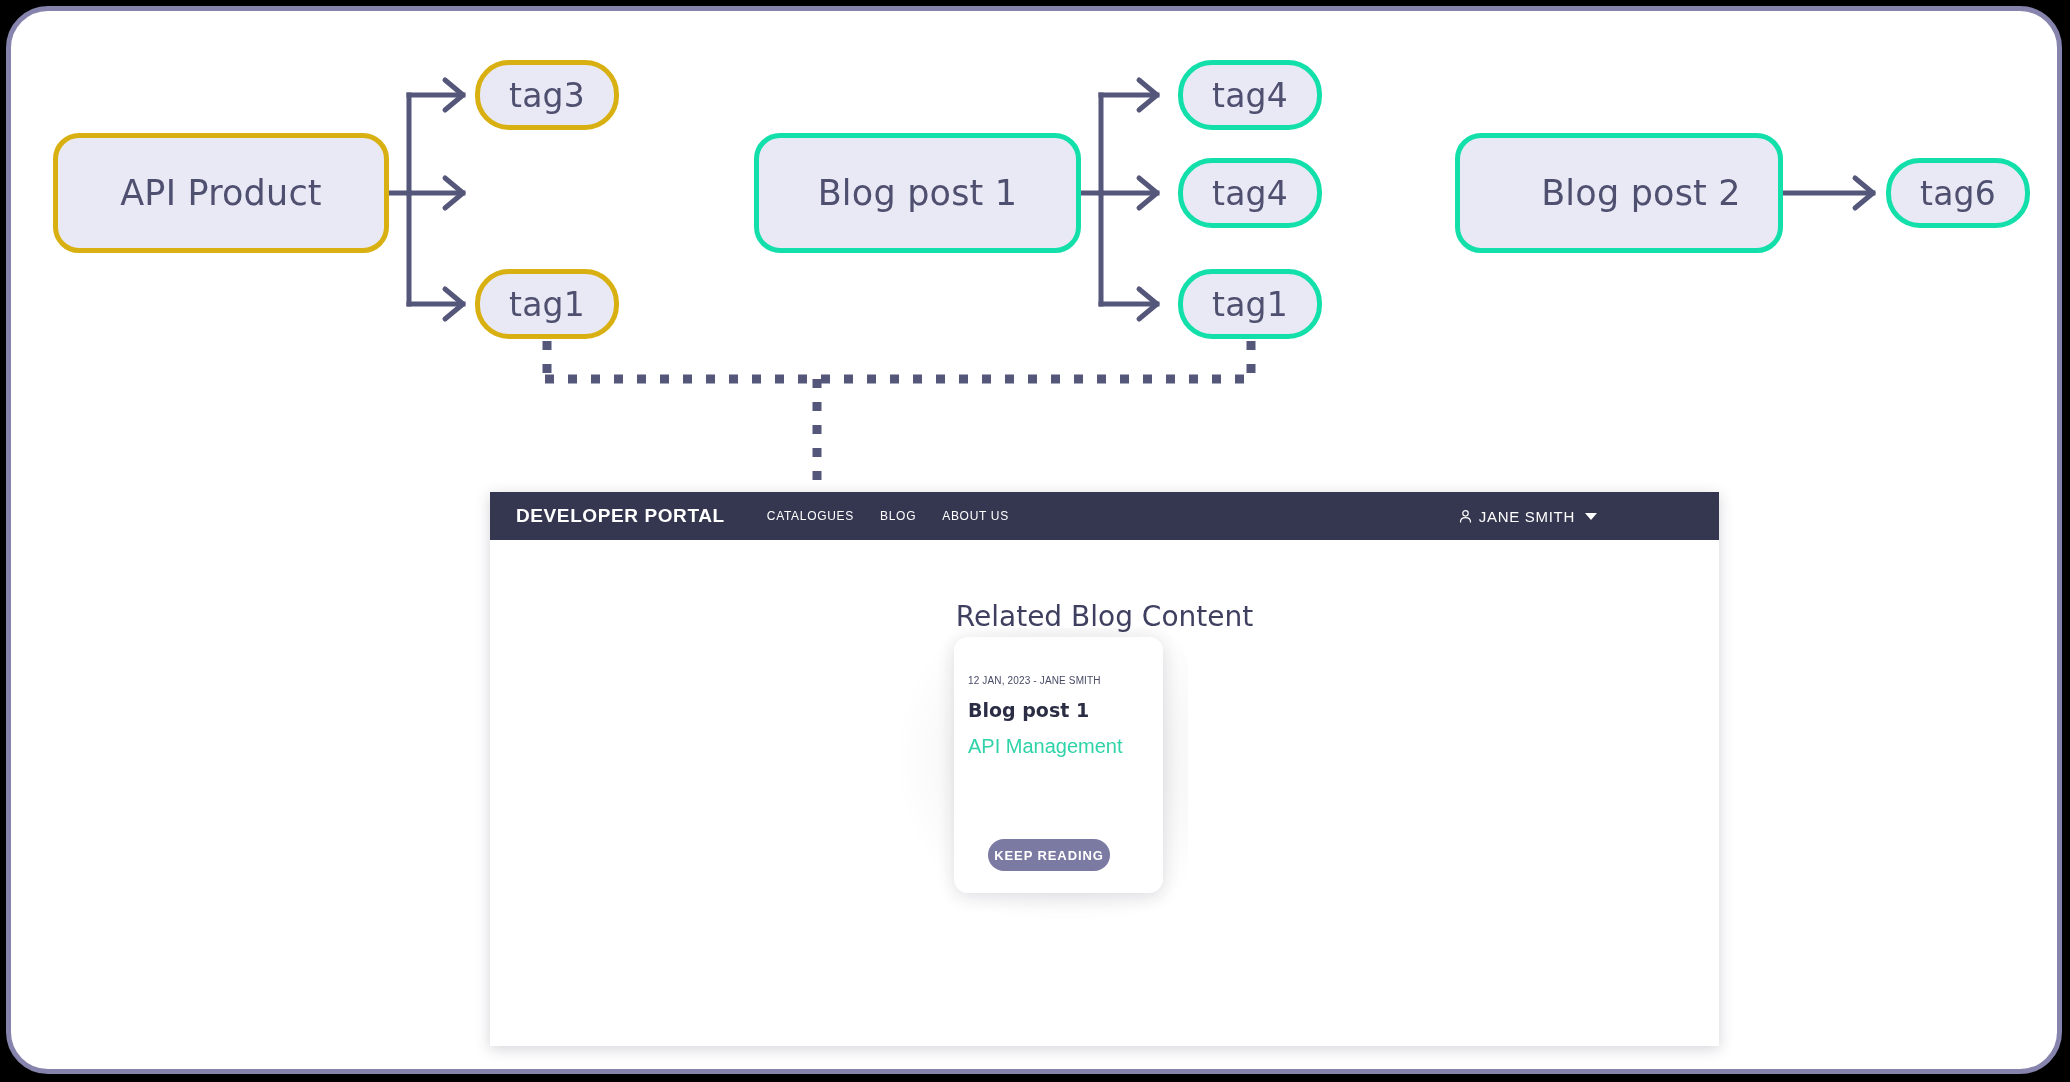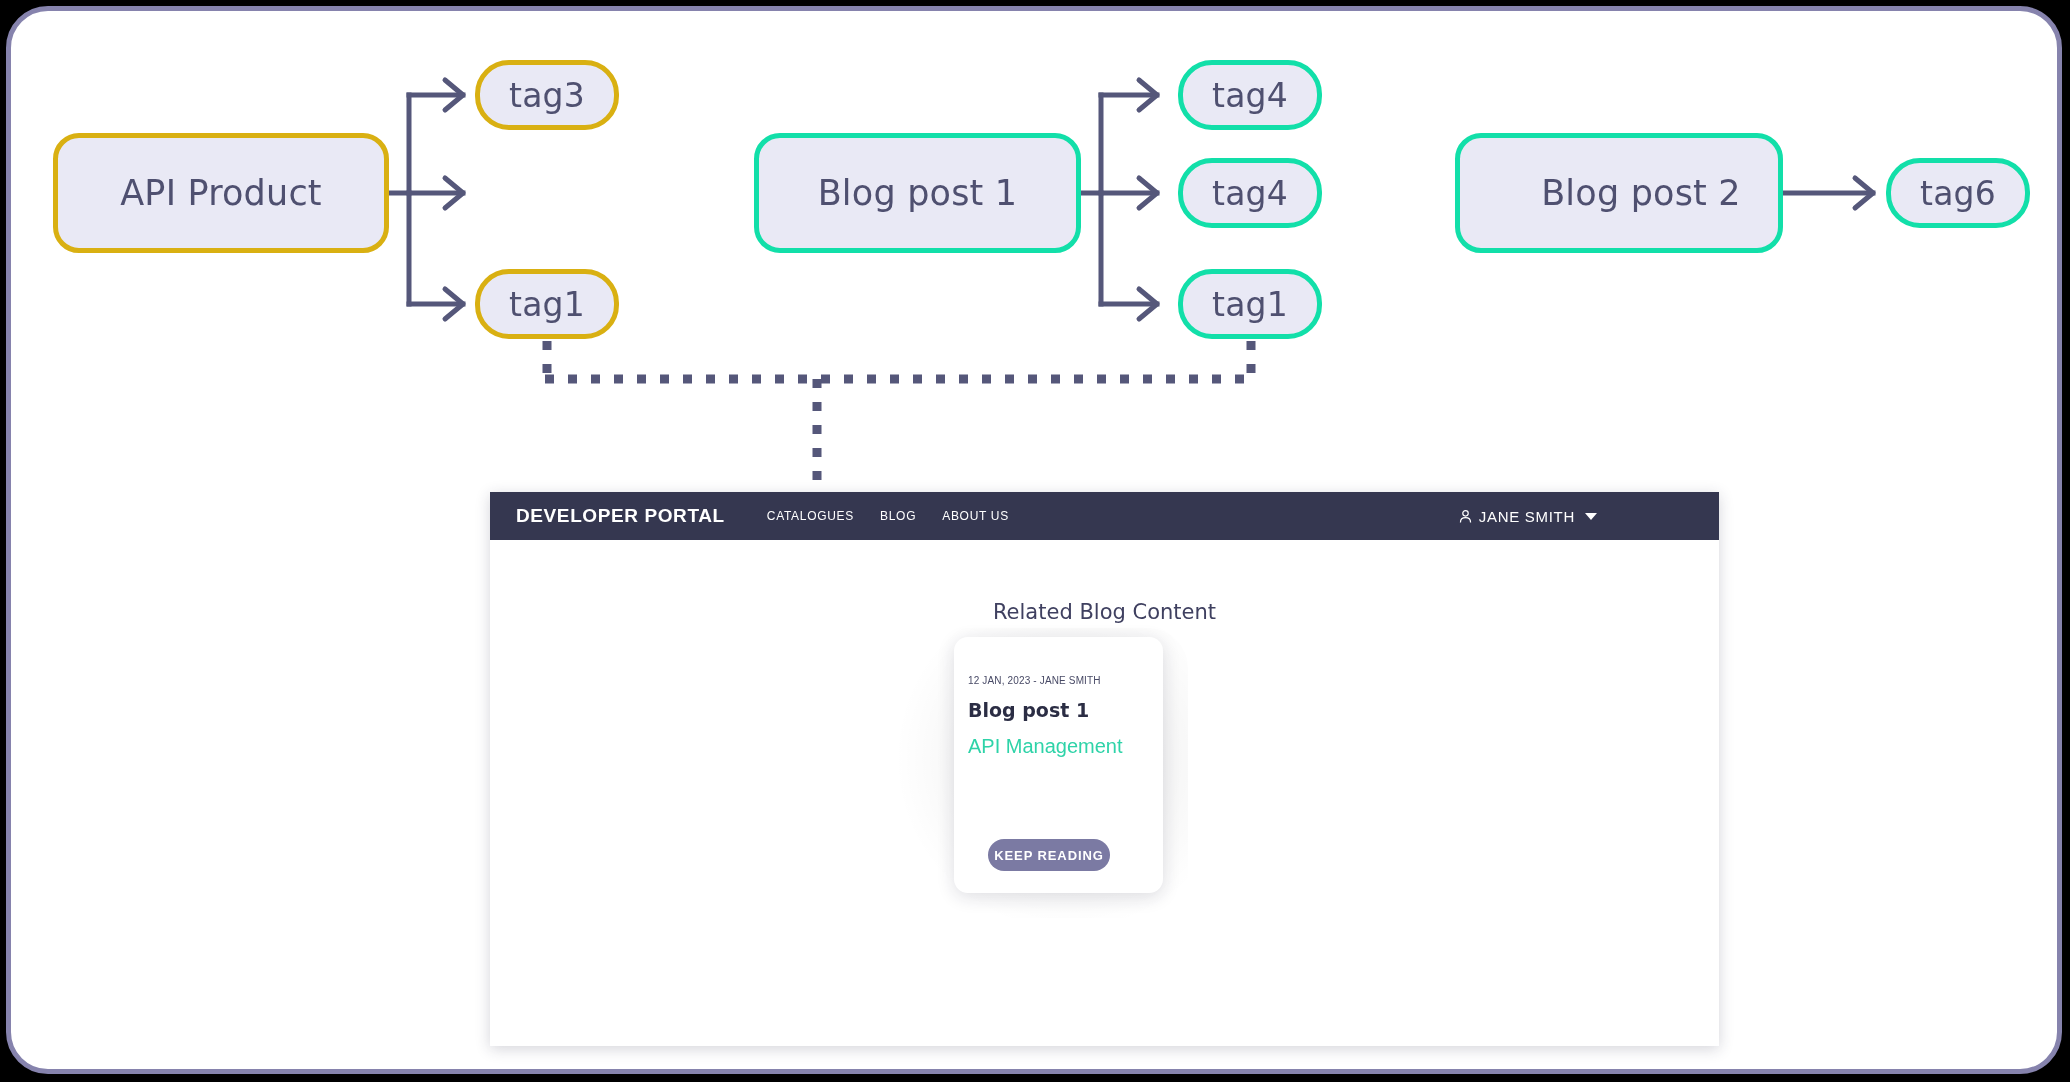--- a/index.html
+++ b/index.html
@@ -124,21 +124,21 @@
     position: relative;
     height: 506px;
     background: #ffffff;
   }
   #related-title {
     position: absolute;
     left: 0; right: 0;
     top: 60px;
     text-align: center;
     font-family: "DejaVu Sans", sans-serif;
-    font-size: 21px;
+    font-size: 28px;
     color: #3f4060;
   }
   
   #card-halo {
     position: absolute;
     left: 398px;
     top: 88px;
     width: 300px;
     height: 290px;
     border-radius: 40px;

